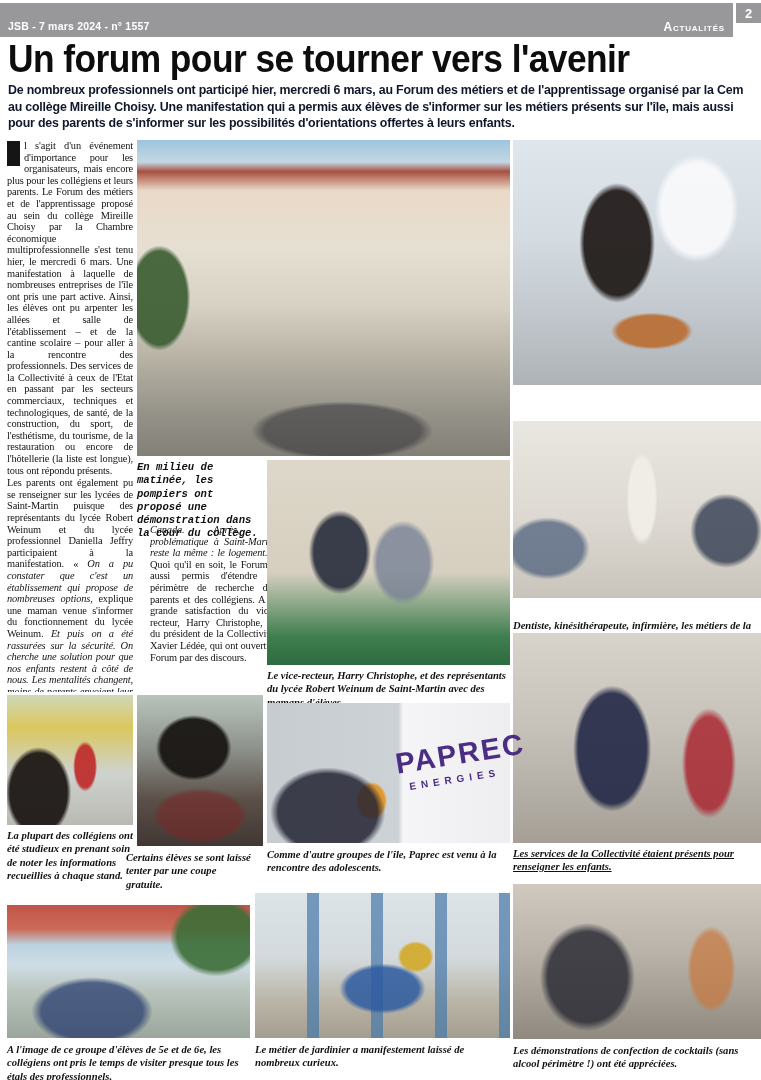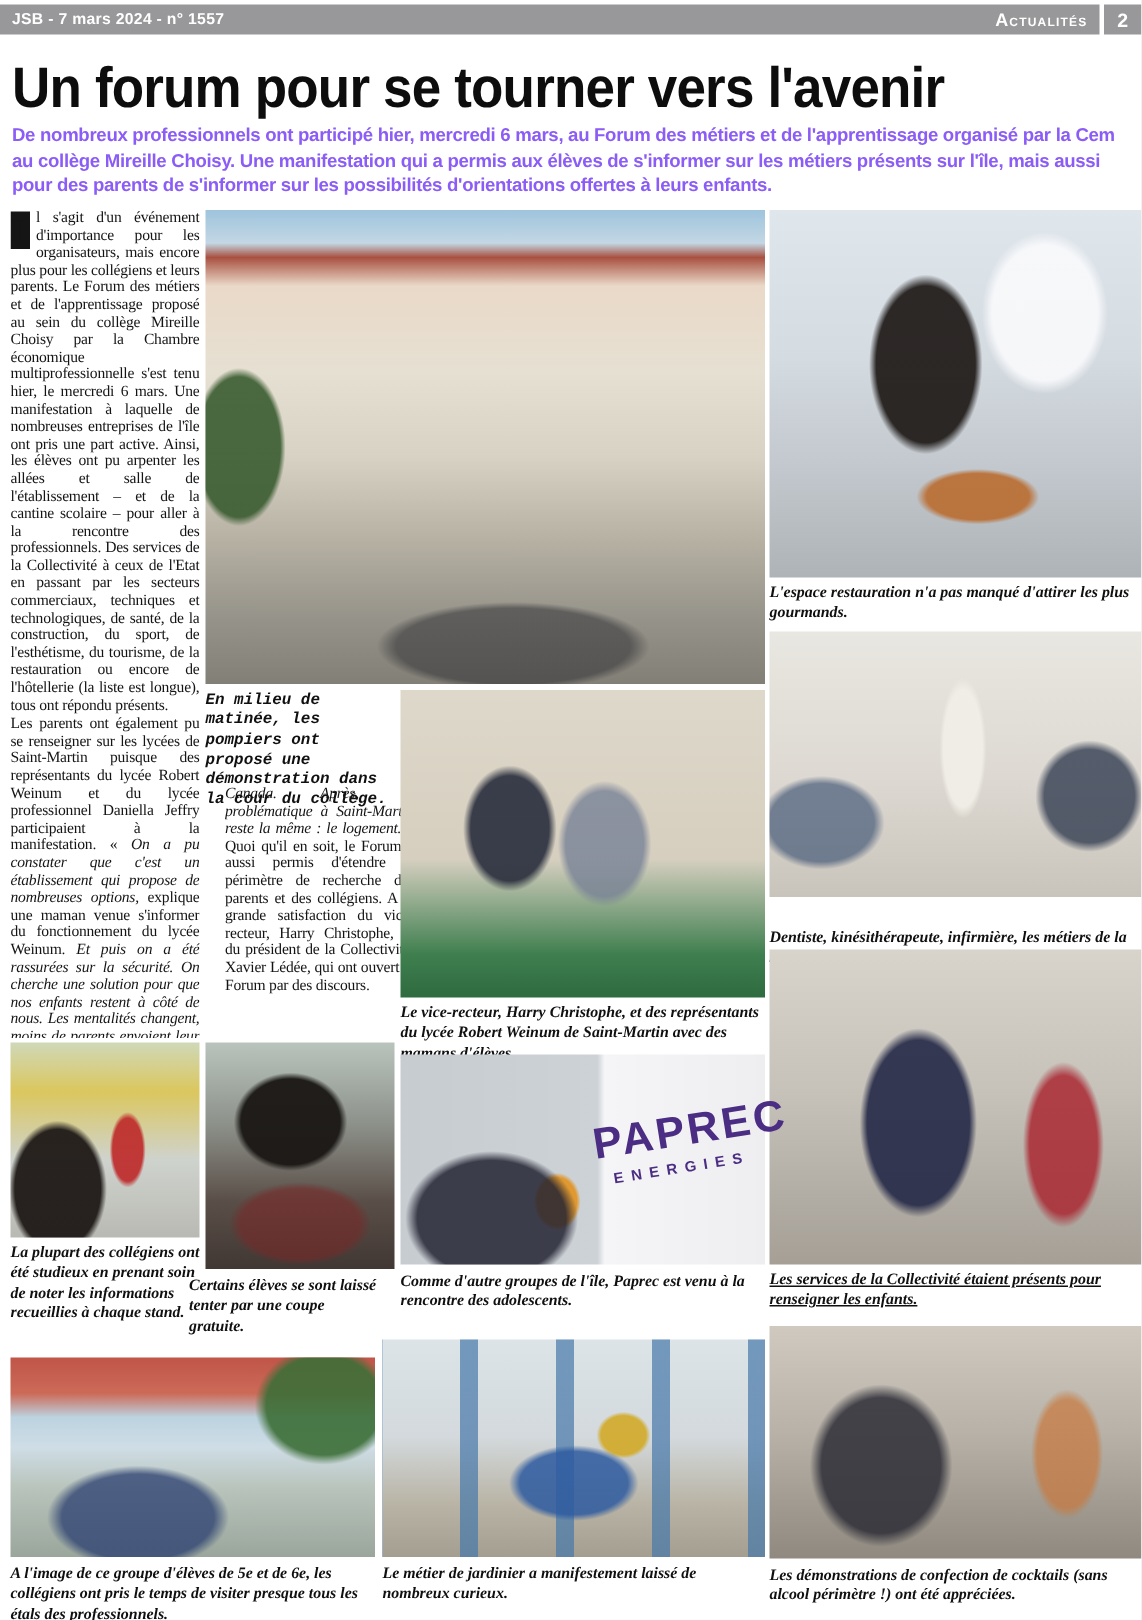--- a/index.html
+++ b/index.html
@@ -1,33 +1,33 @@
 <!DOCTYPE html>
 <html lang="fr"><head>
 <meta charset="utf-8">
 <style>
   html,body{margin:0;padding:0;background:#e8e8e8;}
   .page{position:relative;width:761px;height:1080px;background:#ffffff;overflow:hidden;
         font-family:"Liberation Serif",serif;color:#141414;}
   
   .hdr{position:absolute;left:0;right:0;top:3px;height:20px;display:flex;gap:3px;
        font-family:"Liberation Sans",sans-serif;}
-  .hdr-main{flex:1;background:#98989a;color:#fff;display:flex;align-items:center;
-            justify-content:space-between;padding:4px 8px;gap:26px;}
+  .hdr-main{flex:1;background:#98989a;color:#fff;display:flex;
+            justify-content:space-between;padding:17px 8px;gap:26px;}
   .hdr-issue{font-size:10.5px;font-weight:bold;letter-spacing:.2px;}
   .hdr-section{font-size:12px;font-weight:bold;font-variant:small-caps;letter-spacing:.8px;}
   .hdr-page{width:25px;background:#98989a;color:#fff;display:flex;align-items:center;
             justify-content:center;font-size:13px;font-weight:bold;}
   
   .headline{position:absolute;left:8px;top:38px;margin:0;white-space:nowrap;
             font-family:"Liberation Sans",sans-serif;font-size:38px;font-weight:700;
             letter-spacing:-.6px;transform:scaleX(.93);transform-origin:0 50%;color:#0d0d0d;}
   .lede{position:absolute;left:8px;top:82px;width:747px;margin:0;
         font-family:"Liberation Sans",sans-serif;font-size:12.4px;line-height:16.5px;
-        font-weight:bold;letter-spacing:-.2px;color:#8b5cf6;}
+        font-weight:bold;letter-spacing:-.2px;color:#0f172a;}
   
   .bodycol{position:absolute;font-size:10.4px;line-height:11.6px;text-align:justify;
            letter-spacing:-.15px;overflow:hidden;}
   .bodycol p{margin:0;}
   .bodycol p + p{margin-top:1px;}
   .dropcap{float:left;width:13px;height:25px;background:#151515;color:#151515;
            overflow:hidden;margin:1px 4px 0 0;font:700 22px/25px "Liberation Serif",serif;}
   
   .cap{position:absolute;margin:0;font-weight:bold;font-style:italic;
        font-size:10.6px;line-height:13.3px;color:#101010;}
@@ -109,21 +109,20 @@
   <div class="photo ph-main" style="left:137px;top:140px;width:373px;height:316px;"></div>
   <p class="cap" style="left:137px;top:461px;width:122px;font-family:Liberation Mono, monospace;">En milieu de matinée, les pompiers ont proposé une démonstration dans la cour du collège.</p>
   <div class="bodycol" style="left:137px;top:524px;width:126px;height:172px;margin-left:13px;">
     <p><i>Canada. Après, la problématique à Saint-Martin reste la même : le logement. » </i><span>Quoi qu'il en soit, le Forum a aussi permis d'étendre le périmètre de recherche des parents et des collégiens. A la grande satisfaction du vice-recteur, Harry Christophe, et du président de la Collectivité, Xavier Lédée, qui ont ouvert le Forum par des discours.</span></p>
   </div>
 
   <div class="photo ph-vice" style="left:267px;top:460px;width:243px;height:205px;"></div>
   <p class="cap" style="left:267px;top:669px;width:240px;">Le vice-recteur, Harry Christophe, et des représentants du lycée Robert Weinum de Saint-Martin avec des mamans d'élèves.</p>
 
   <div class="photo ph-rest" style="left:513px;top:140px;width:248px;height:245px;"></div>
-  <p class="cap" style="left:513px;top:389px;width:244px;">L'espace restauration n'a pas manqué d'attirer les plus gourmands.</p>
 
   <div class="photo ph-sante" style="left:513px;top:421px;width:248px;height:177px;"></div>
   <p class="cap" style="left:513px;top:602px;width:244px;margin-top:17px;">Dentiste, kinésithérapeute, infirmière, les métiers de la santé étaient bien représentés.</p>
 
   <div class="photo ph-coll" style="left:513px;top:633px;width:248px;height:210px;"></div>
   <p class="cap" style="left:513px;top:847px;width:244px;text-decoration:underline;">Les services de la Collectivité étaient présents pour renseigner les enfants.</p>
 
   <div class="photo ph-cock" style="left:513px;top:884px;width:248px;height:155px;"></div>
   <p class="cap" style="left:513px;top:1044px;width:244px;">Les démonstrations de confection de cocktails (sans alcool périmètre !) ont été appréciées.</p>
 

